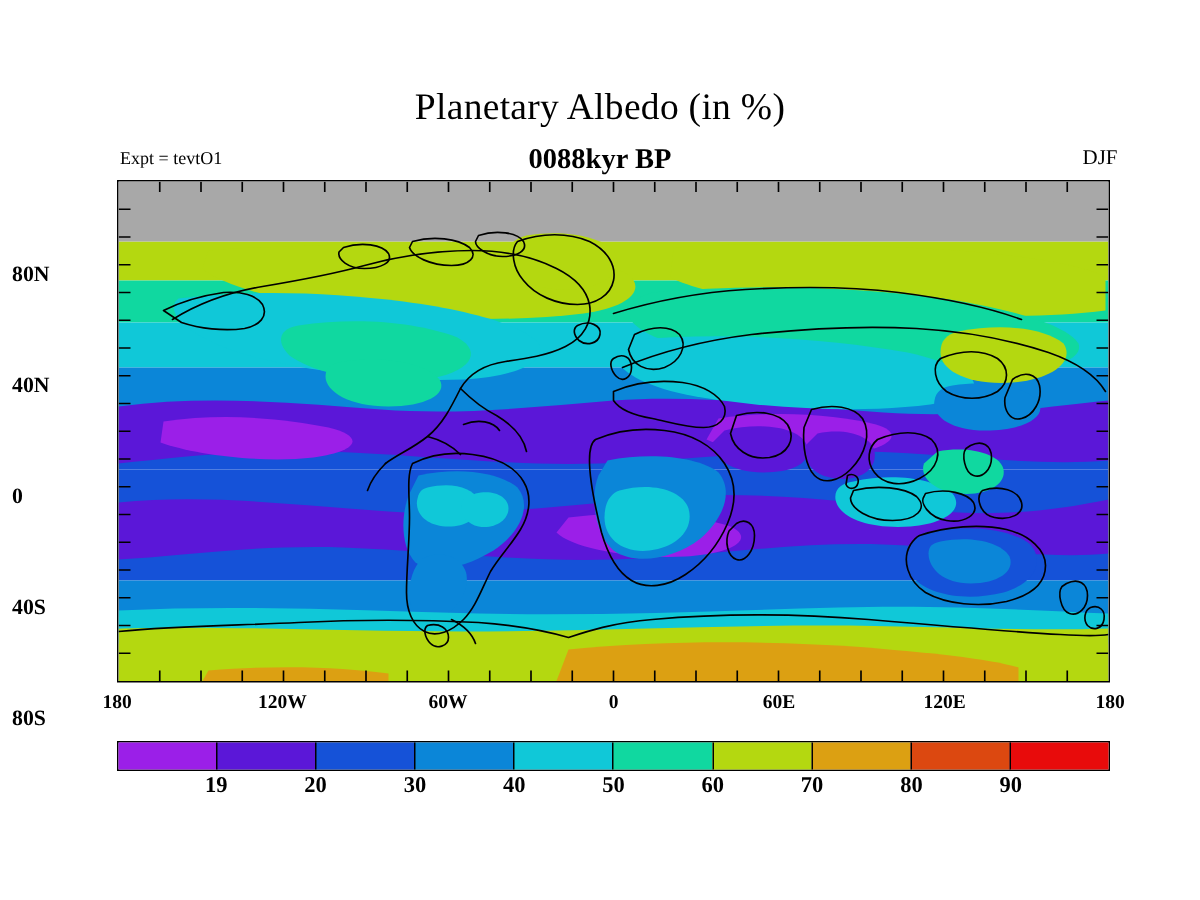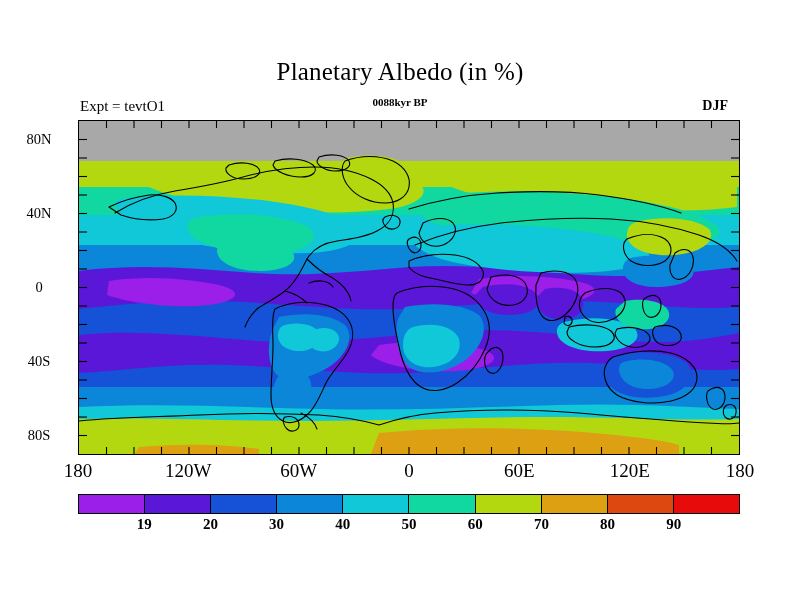--- a/index.html
+++ b/index.html
@@ -32,64 +32,65 @@
     text-align: center;
     font-size: 25px;
     letter-spacing: 0.2px;
   }
   #sub-title {
     position: absolute;
     left: 0;
     top: 96px;
     width: 800px;
     text-align: center;
-    font-size: 11px;
+    font-size: 19px;
     font-weight: bold;
   }
   #expt-label {
     position: absolute;
     left: 80px;
     top: 98px;
-    font-size: 15px;
+    font-size: 12px;
   }
   #season-label {
     position: absolute;
-    right: 72px;
+    right: 55px;
     top: 98px;
     font-size: 14px;
-    font-weight: bold;
+    font-weight: normal;
   }
 
   
   #plot-area {
     position: absolute;
     left: 78px;
     top: 120px;
     width: 662px;
     height: 335px;
     border: 1.5px solid #000000;
     box-sizing: border-box;
     overflow: hidden;
     background: #ffffff;
   }
   #map-svg { display: block; width: 100%; height: 100%; }
 
   
   .ylab {
     position: absolute;
     width: 62px;
-    text-align: center;
+    text-align: left;
     font-size: 14.5px;
-    font-weight: normal;
+    font-weight: bold;
+    margin-top: 44px;
   }
   .xlab {
     position: absolute;
     top: 460px;
-    font-size: 19px;
-    font-weight: normal;
+    font-size: 13px;
+    font-weight: bold;
     text-align: center;
     width: 70px;
     margin-left: -35px;
   }
 
   
   #colorbar-wrap {
     position: absolute;
     left: 78px;
     top: 494px;

